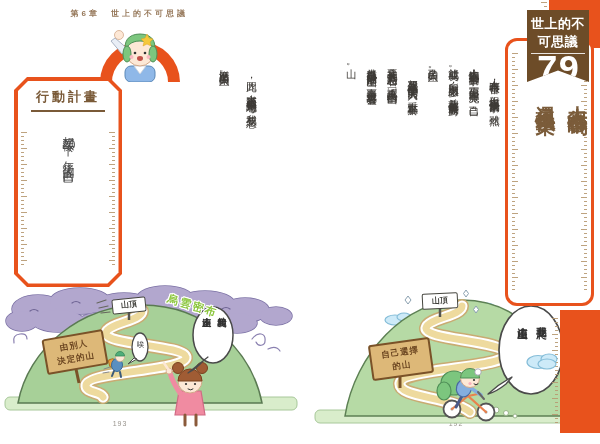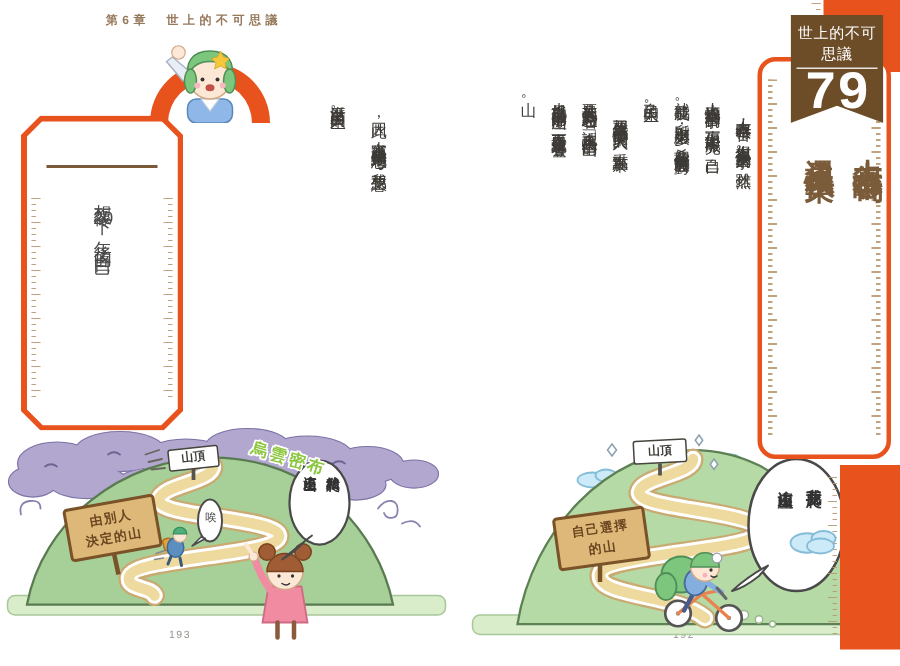--- a/index.html
+++ b/index.html
@@ -64,21 +64,21 @@
     border:3.5px solid #e8521c;border-radius:12px;box-sizing:border-box;z-index:4;
   }
   .title-box .tb-ticks-left{left:4px;top:12px;bottom:12px;width:6px;}
   .title-box .tb-ticks-right{right:4px;top:12px;bottom:12px;width:6px;}
   .badge{
     left:527px;top:10px;width:62px;height:72px;background:#6d4c28;z-index:6;
     clip-path:polygon(0 0,100% 0,100% 100%,50% 84%,0 100%);
     text-align:center;color:#fff;
   }
   .badge-series{
-    margin:5px 4px 0 4px;font-size:10px;font-weight:normal;letter-spacing:0.5px;
+    margin:5px 4px 0 4px;font-size:13px;font-weight:bold;letter-spacing:0.5px;
     border-bottom:1px solid rgba(255,255,255,.85);padding-bottom:2px;
   }
   .badge-number{font-size:36px;font-weight:bold;line-height:30px;margin-top:2px;font-family:Liberation Mono, monospace;}
   .main-title{
     left:528px;top:90px;width:66px;height:212px;z-index:5;
     font-size:20px;font-weight:bold;letter-spacing:2px;line-height:1.6;color:#7b5c3a;
   }
   .orange-bar{left:560px;top:310px;width:40px;height:123px;background:#e8521c;z-index:3;}
   .bar-ticks{left:551px;top:318px;width:7px;height:106px;z-index:3;}
   .cloud-over-bar{left:526px;top:351px;width:34px;height:20px;z-index:5;}
@@ -132,20 +132,21 @@
     <circle cx="40" cy="27" r="1.3" fill="#333"></circle>
     <circle cx="50" cy="27" r="1.3" fill="#333"></circle>
     <circle cx="36.5" cy="31" r="2" fill="#f8b8c0"></circle>
     <circle cx="53.5" cy="31" r="2" fill="#f8b8c0"></circle>
     <ellipse cx="45" cy="32.5" rx="3" ry="2.4" fill="#c05048"></ellipse>
   </svg>
 
   <div class="abs action-box">
     <div class="frame"></div>
     <div class="inner"></div>
+    <div class="ap-title">行動計畫</div>
     <div class="ap-divider"></div>
     <div class="tickstrip ticks-l" style="left:7px;top:55px;bottom:22px;width:7px;"></div>
     <div class="tickstrip ticks-r" style="right:7px;top:55px;bottom:22px;width:7px;"></div>
     <div class="ap-content vert"><span>想像一下</span><span class="tcy">20</span><span>年後的自己</span></div>
   </div>
 
   <div class="abs vert body-text left-body">
     <div class="vcol indent">因此，大家必須從小就仔細地思考：我想要怎</div>
     <div class="vcol">麼活出自己的人生。</div>
   </div>

